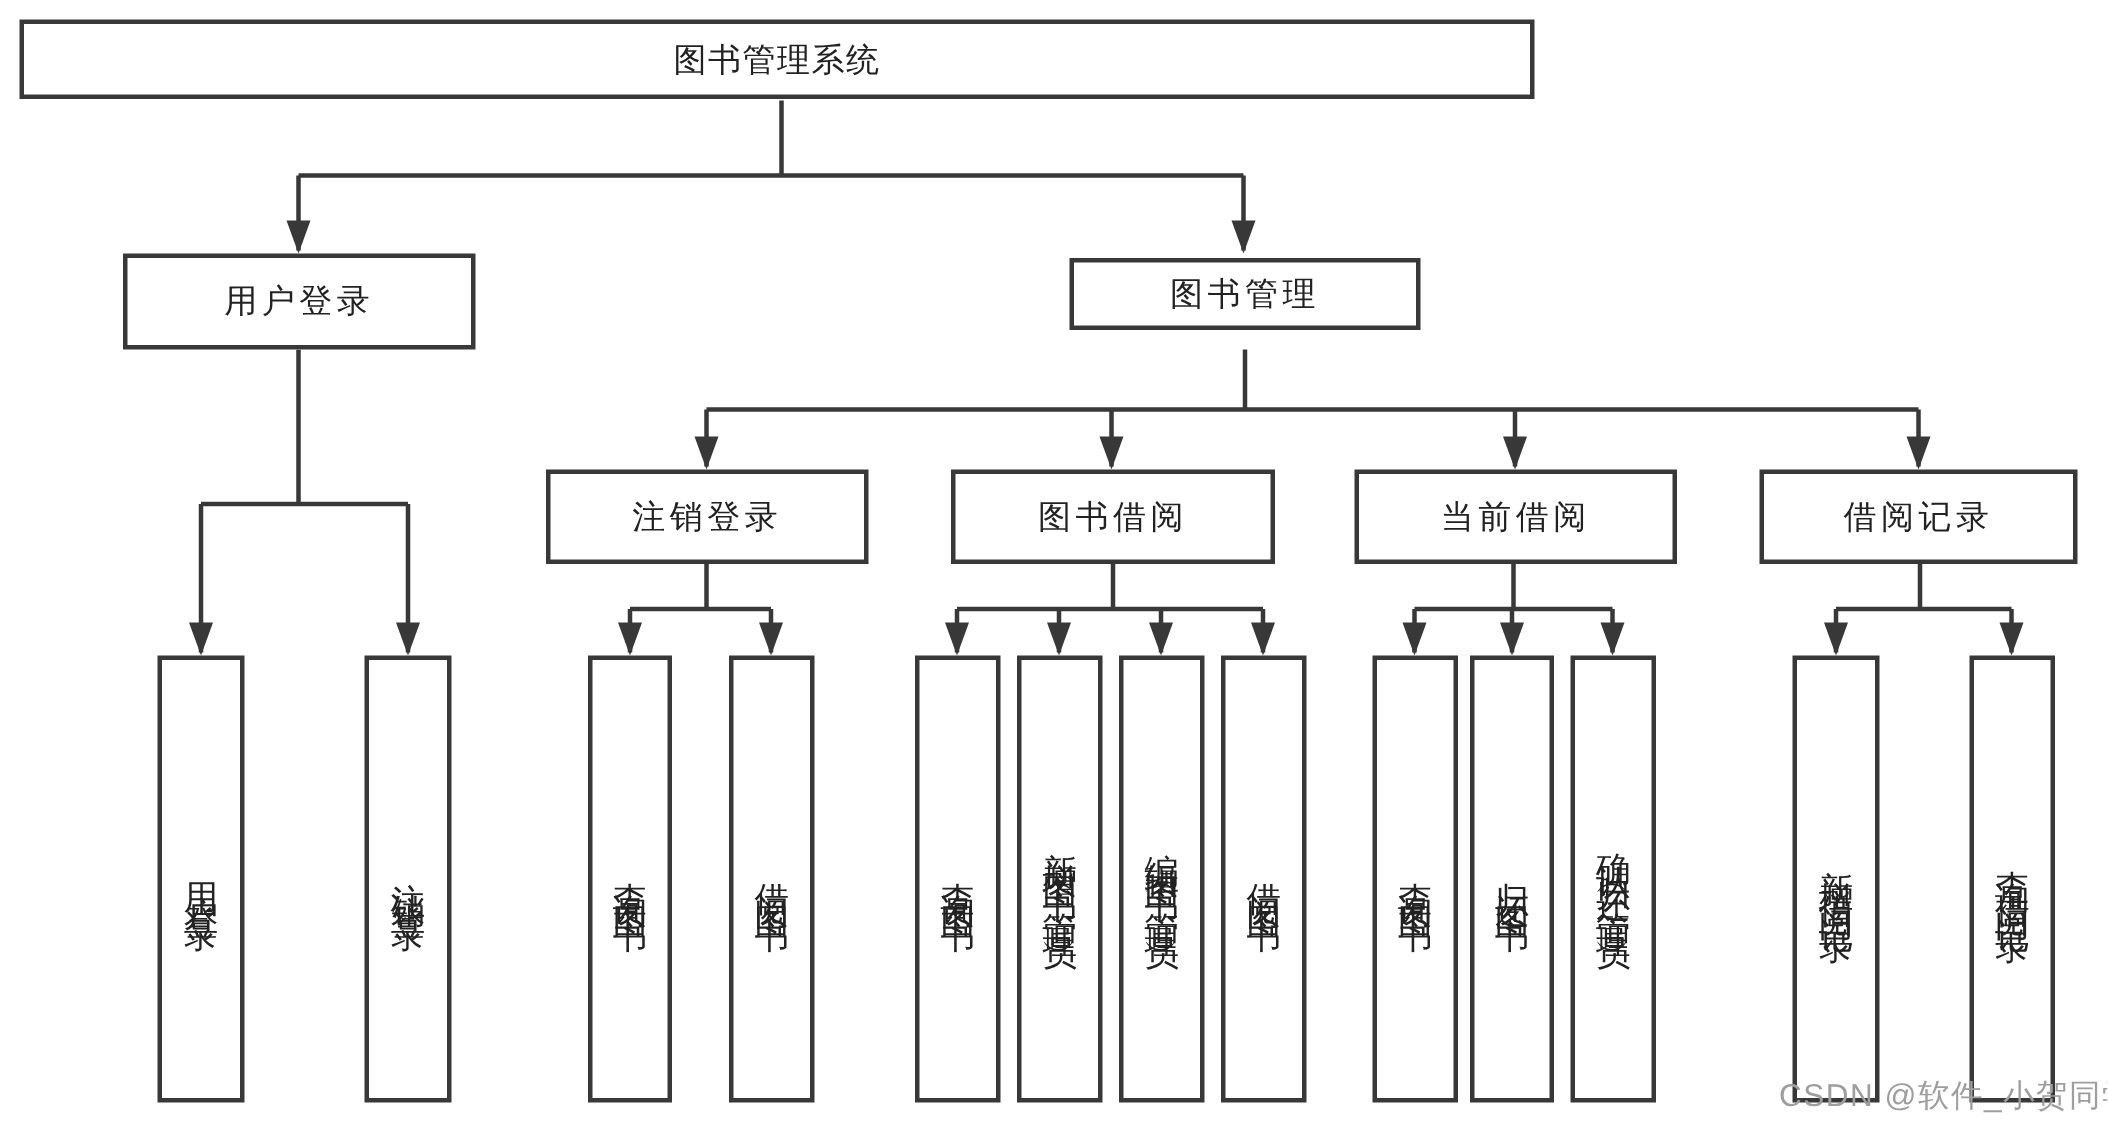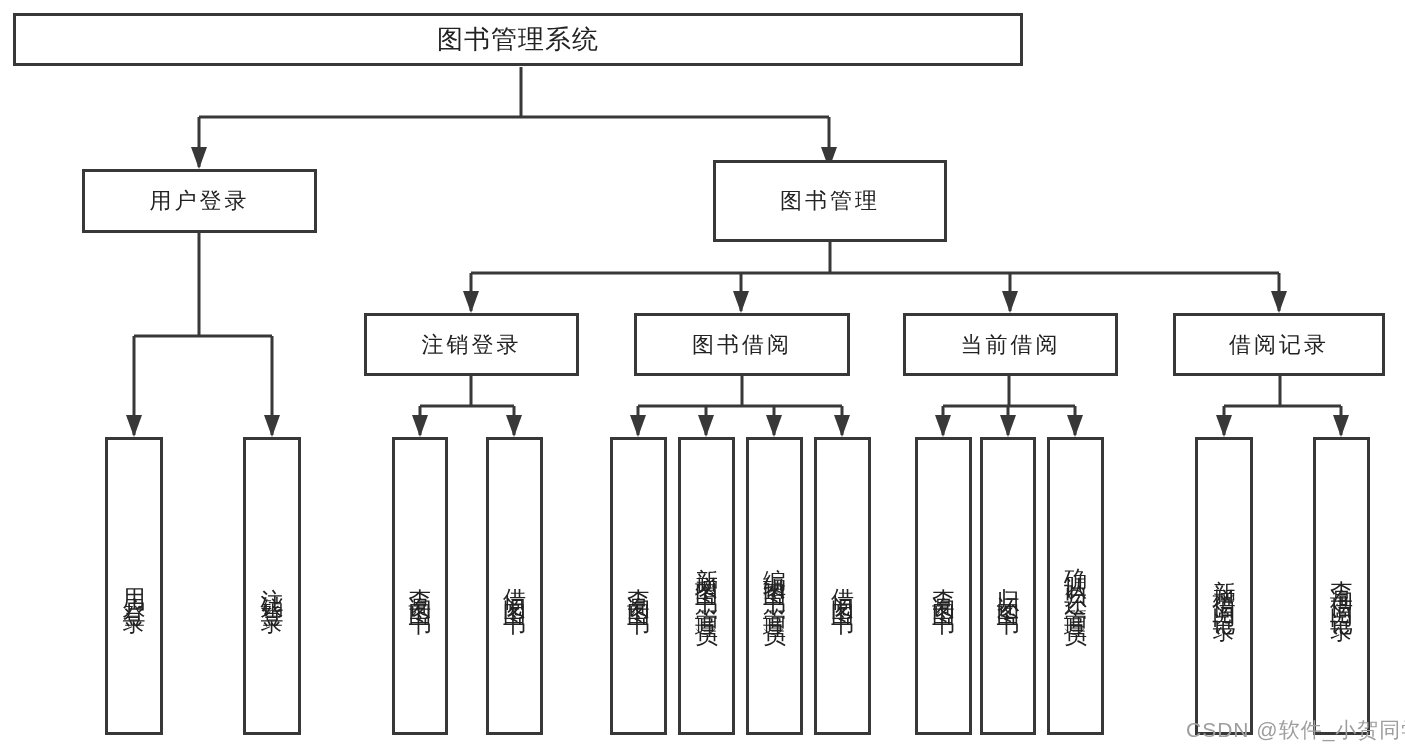--- a/index.html
+++ b/index.html
@@ -24,21 +24,21 @@
   .connectors polygon{fill:var(--line);stroke:none;}
   .hbox{
     position:absolute;z-index:2;
     box-sizing:border-box;
     border:3px solid var(--box_border);
     background:var(--background);
     display:flex;align-items:center;justify-content:center;
     font-size:22px;letter-spacing:3px;
     white-space:nowrap;
   }
-  .hbox.root{letter-spacing:1px;font-size:26px;}
+  .hbox.root{letter-spacing:1px;font-size:22px;}
   .vbox{
     position:absolute;z-index:2;
     top:437px;height:298px;
     box-sizing:border-box;
     border:3px solid var(--box_border);
     background:var(--background);
     display:flex;align-items:center;justify-content:center;
     writing-mode:vertical-rl;text-orientation:mixed;
     font-size:23px;letter-spacing:8px;
     line-height:1;
@@ -90,21 +90,21 @@
       <polygon points="1000,415 1016,415 1008,437"></polygon>
       <polygon points="1067,415 1083,415 1075,437"></polygon>
       <polygon points="1216,415 1232,415 1224,437"></polygon>
       <polygon points="1333,415 1349,415 1341,437"></polygon>
     </g>
   </svg>
 
   <div class="hbox root" style="left:13px;top:13px;width:1010px;height:53px">图书管理系统</div>
 
   <div class="hbox" style="left:82px;top:169px;width:235px;height:64px">用户登录</div>
-  <div class="hbox" style="left:713px;top:160px;width:234px;height:82px">图书管理</div>
+  <div class="hbox" style="left:713px;top:172px;width:234px;height:48px">图书管理</div>
 
   <div class="hbox" style="left:364px;top:313px;width:215px;height:63px">注销登录</div>
   <div class="hbox" style="left:903px;top:313px;width:215px;height:63px">当前借阅</div>
   <div class="hbox" style="left:634px;top:313px;width:216px;height:63px">图书借阅</div>
   <div class="hbox" style="left:1173px;top:313px;width:212px;height:63px">借阅记录</div>
 
   <div class="vbox" style="left:105px;width:58px">用户登录</div>
   <div class="vbox" style="left:243px;width:58px">注销登录</div>
 
   <div class="vbox" style="left:392px;width:56px">查询图书</div>

